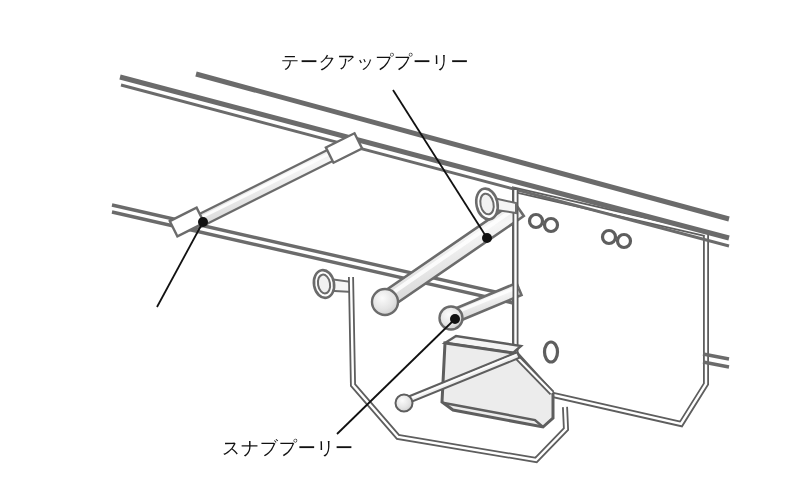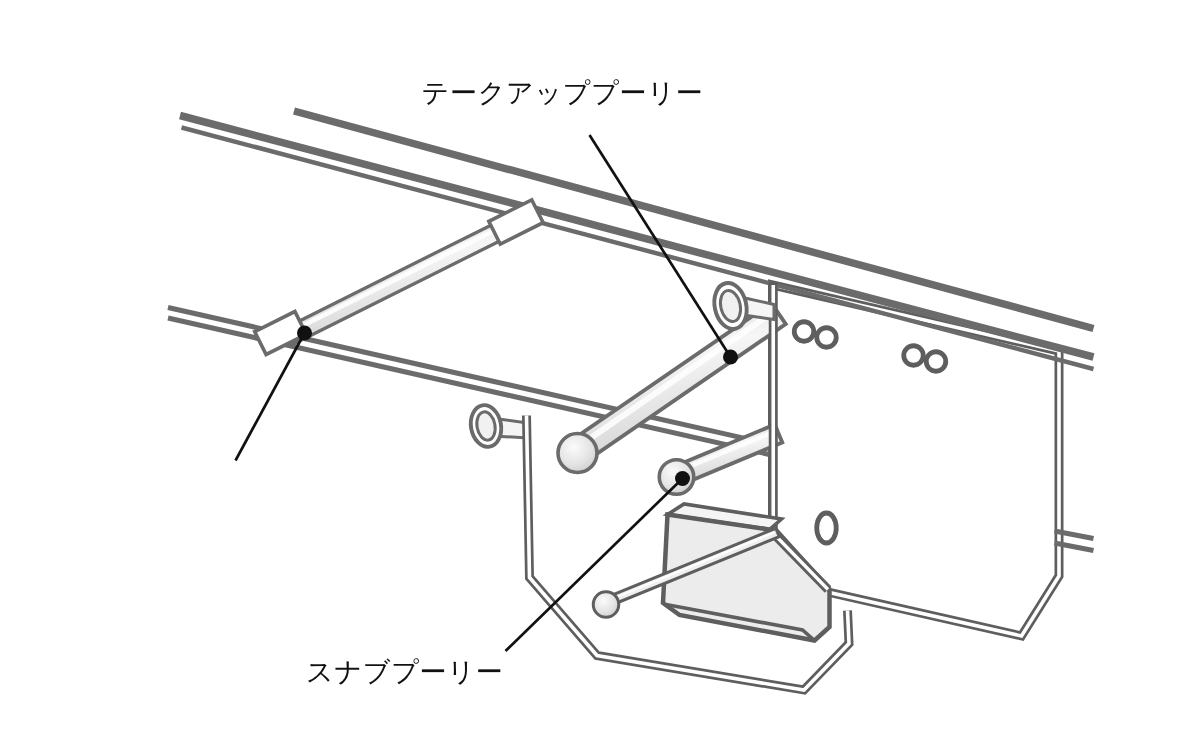--- a/index.html
+++ b/index.html
@@ -7,21 +7,21 @@
     position:relative;width:740px;height:500px;background:#ffffff;overflow:hidden;
     font-family:"Liberation Sans","DejaVu Sans",sans-serif;
   }
   #stage svg{position:absolute;left:0;top:0;}
   .diagram-label{
     position:absolute;color:#111;font-size:18px;letter-spacing:.5px;white-space:nowrap;
     font-family:"Liberation Sans","DejaVu Sans",sans-serif;
   }
   .lbl-takeup{left:281px;top:50px;}
   .lbl-return{left:84px;top:316px;}
-  .lbl-snub{left:204px;top:436px;}
+  .lbl-snub{left:222px;top:436px;}
 </style>
 </head>
 <body>
 
 <div id="stage">
 
 <svg width="800" height="500" viewBox="0 0 800 500">
   <defs>
     <radialGradient id="ballGrad" cx="40%" cy="35%" r="75%">
       <stop offset="0%" stop-color="#fbfbfb"></stop>

